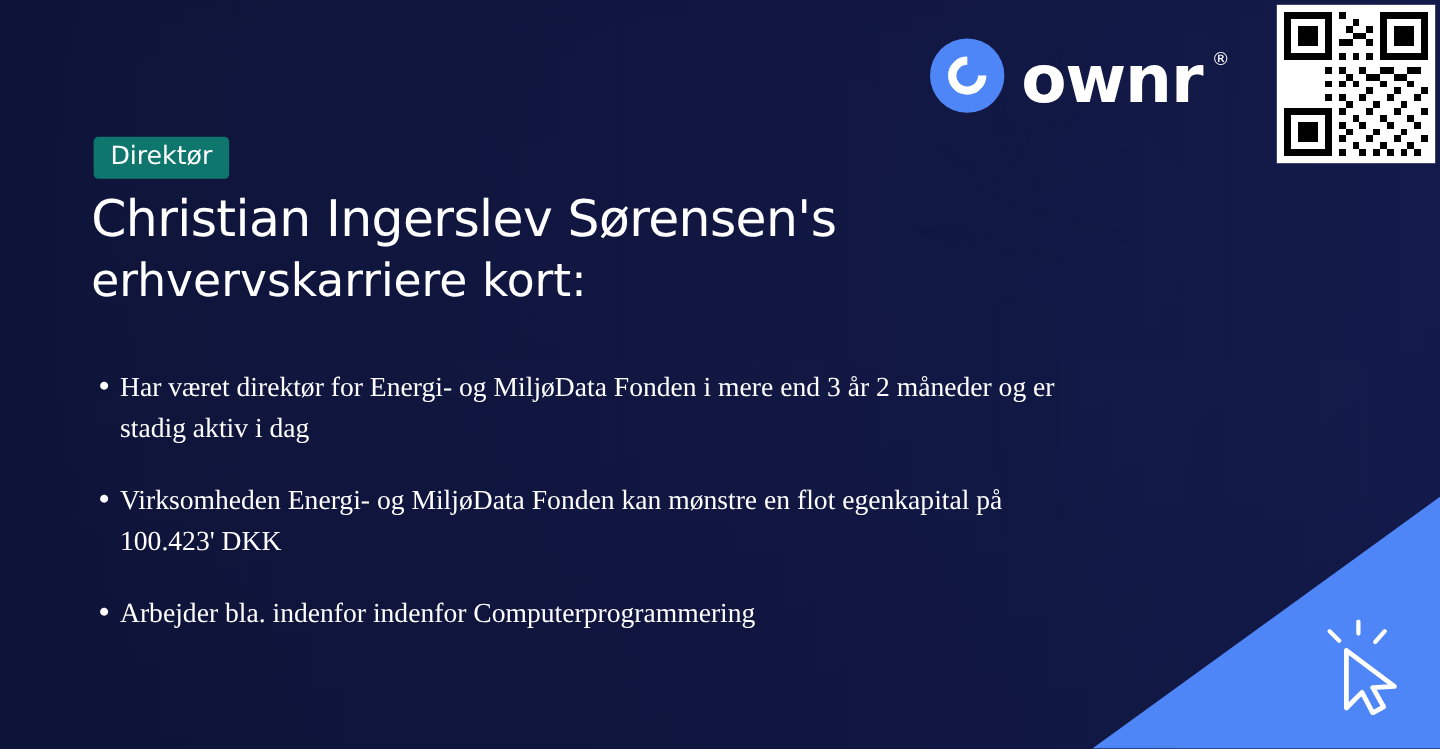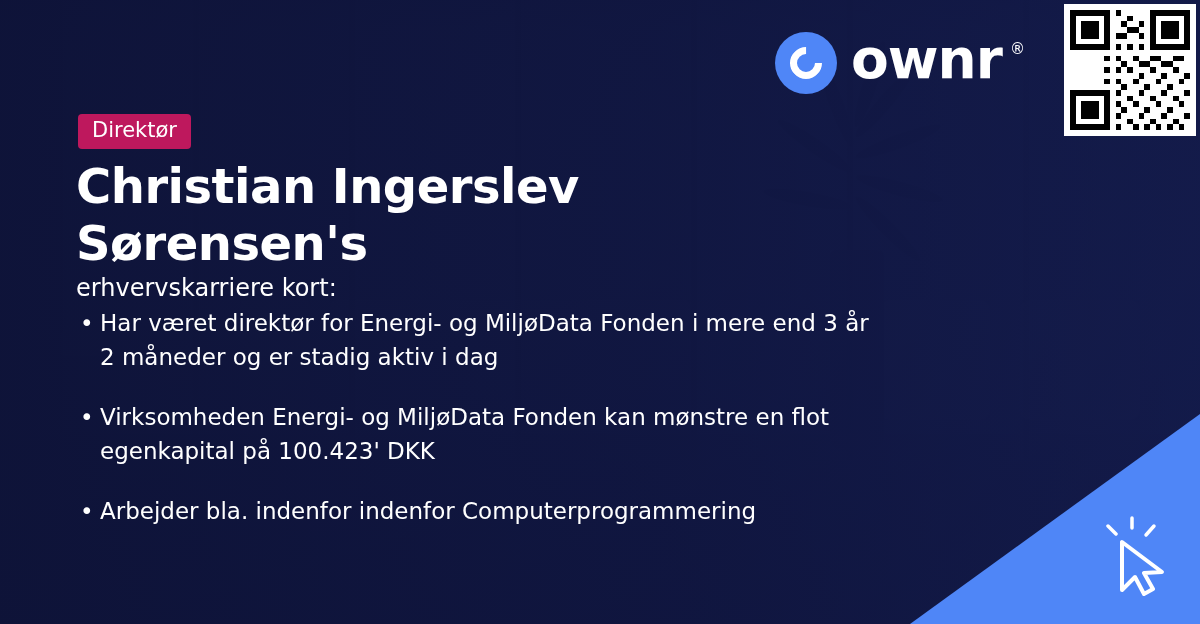--- a/index.html
+++ b/index.html
@@ -101,21 +101,21 @@
     width: 70px;
     height: 80px;
   }
 
   
   .logo {
     position: absolute;
     left: 775px;
     top: 32px;
     display: flex;
-    align-items: flex-start;
+    align-items: flex-end;
     gap: 14px;
   }
   .logo-mark {
     width: 62px;
     height: 62px;
     border-radius: 50%;
     background: #4f86f7;
     position: relative;
     flex: none;
   }
@@ -156,42 +156,42 @@
     padding: 6px;
     box-sizing: border-box;
   }
   .qr svg { display: block; }
 
   
   .badge {
     position: absolute;
     left: 78px;
     top: 114px;
-    background: #be185d;
+    background: #0f766e;
     color: #ffffff;
     font-size: 21px;
     padding: 5px 14px 7px 14px;
     border-radius: 4px;
     line-height: 1.1;
   }
   .title {
     position: absolute;
     left: 76px;
     top: 158px;
     width: 780px;
     color: #ffffff;
   }
   .title .line1 {
-    font-size: 48px;
-    font-weight: bold;
+    font-size: 42px;
+    font-weight: normal;
     line-height: 1.18;
     letter-spacing: -0.5px;
   }
   .title .line2 {
-    font-size: 24px;
+    font-size: 38px;
     font-weight: normal;
     line-height: 1.3;
     margin-top: 2px;
   }
 
   .bullets {
     position: absolute;
     left: 80px;
     top: 306px;
     width: 800px;
@@ -204,21 +204,21 @@
     font-size: 23px;
     line-height: 1.48;
   }
   .bullet .dot {
     flex: none;
     width: 20px;
     font-size: 23px;
     line-height: 1.48;
     color: #ffffff;
   }
-  .bullet .txt { flex: 1; }
+  .bullet .txt { flex: 1; font-family: Liberation Serif, serif; }
 </style>
 </head>
 <body>
 
 <div id="card">
 
   <div class="bg">
     <div class="ceil"></div>
 
     <div class="pane" style="left:60px;width:130px;"></div>

